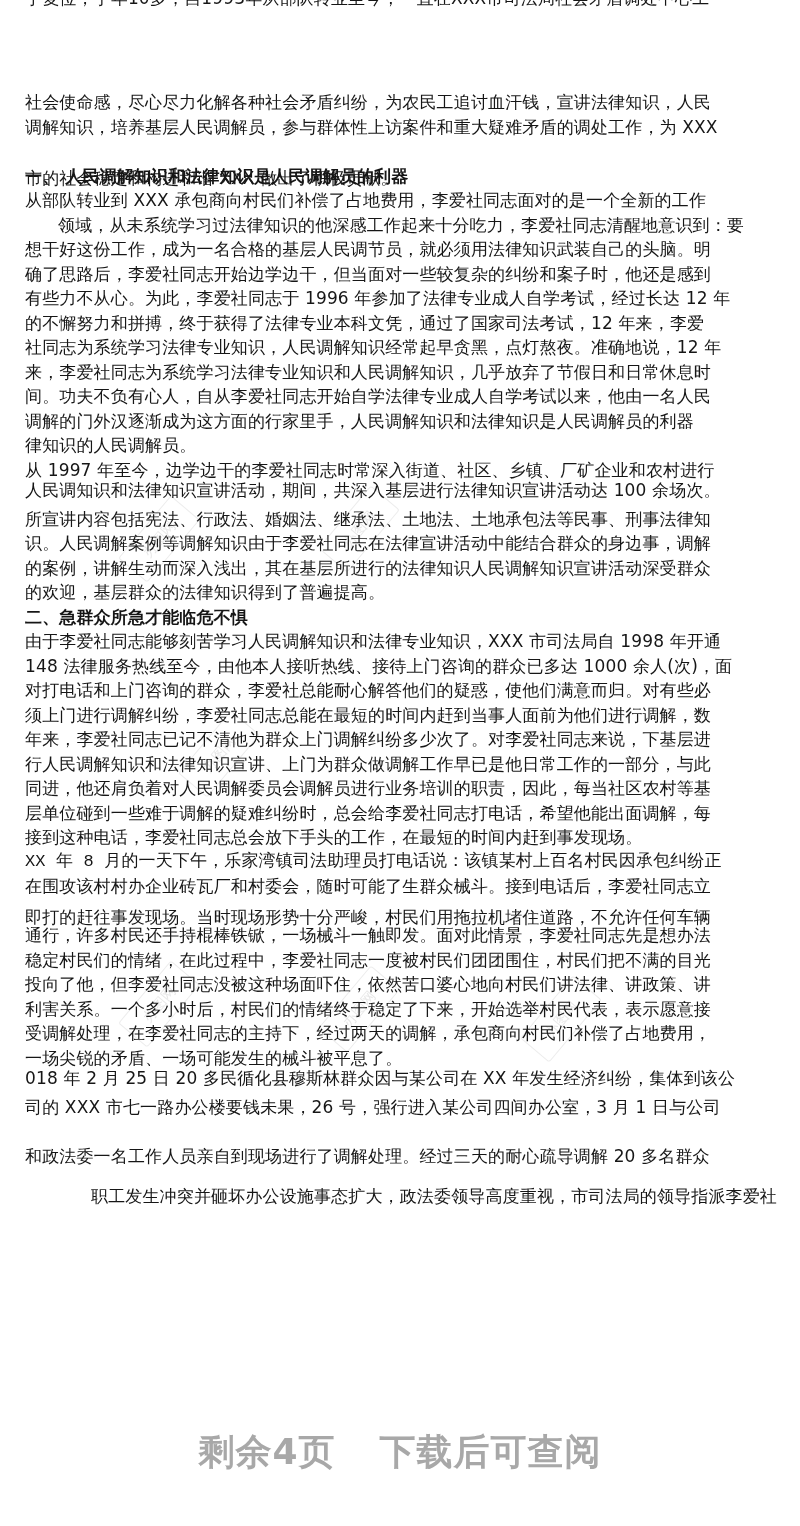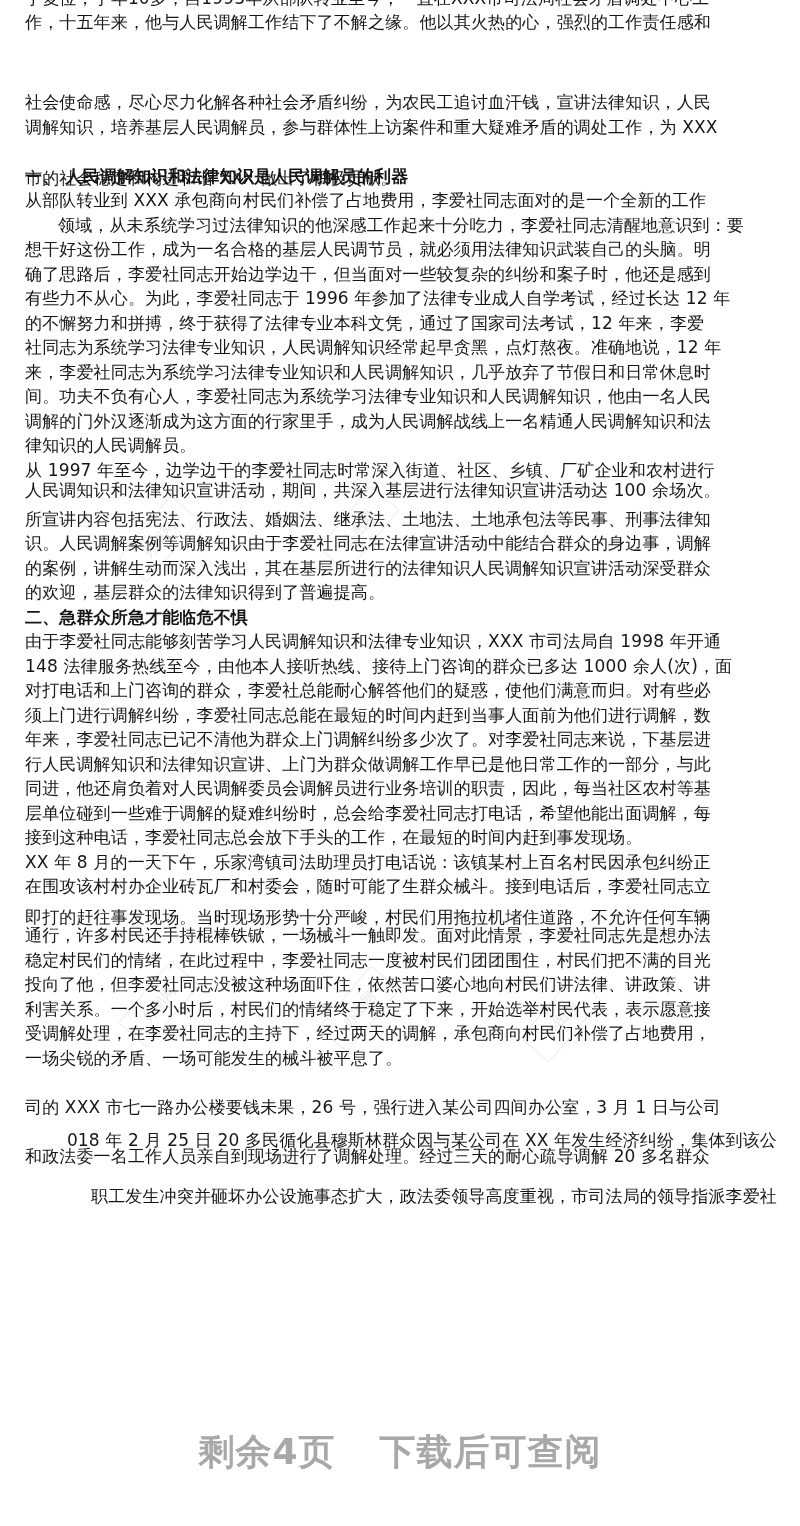--- a/index.html
+++ b/index.html
@@ -17,21 +17,20 @@
           font-family: "DejaVu Sans", sans-serif; }
   .more span { display: inline-block; }
   .more .gap { width: 44px; }
 </style>
 </head>
 <body>
 
 <div class="page">
 
   <div class="line" style="top:-14px;">于复位，于年10多，自1993年从部队转业至今，一直在XXX市司法局社会矛盾调处中心工</div>
-  <div class="line" style="top:10px;">作，十五年来，他与人民调解工作结下了不解之缘。他以其火热的心，强烈的工作责任感和</div>
 
   <div class="wm" style="left:118px; top:520px;">办图网</div>
   <div class="wm" style="left:318px; top:510px;">办图网</div>
   <div class="wm" style="left:178px; top:735px;">办图网</div>
   <div class="wm" style="left:318px; top:990px;">办图网</div>
   <div class="wm" style="left:118px; top:985px;">办图网</div>
   <div class="wm" style="left:520px; top:1000px;">办图网</div>
 
   <div id="lines">
       <div class="line" style="top: 90px;">社会使命感，尽心尽力化解各种社会矛盾纠纷，为农民工追讨血汗钱，宣讲法律知识，人民</div>
@@ -39,49 +38,49 @@
       <div class="line" style="top: 139px; margin-top: 27px;">市的社会稳定和构进和谐 XXX 做出了积极贡献。</div>
       <div class="line heading" style="top: 164px;">一、  人民调解知识和法律知识是人民调解员的利器</div>
       <div class="line" style="top: 188px;">从部队转业到 XXX 承包商向村民们补偿了占地费用，李爱社同志面对的是一个全新的工作</div>
       <div class="line" style="top: 213px; text-align: center;">领域，从未系统学习过法律知识的他深感工作起来十分吃力，李爱社同志清醒地意识到：要</div>
       <div class="line" style="top: 237px;">想干好这份工作，成为一名合格的基层人民调节员，就必须用法律知识武装自己的头脑。明</div>
       <div class="line" style="top: 262px;">确了思路后，李爱社同志开始边学边干，但当面对一些较复杂的纠纷和案子时，他还是感到</div>
       <div class="line" style="top: 286px;">有些力不从心。为此，李爱社同志于 1996 年参加了法律专业成人自学考试，经过长达 12 年</div>
       <div class="line" style="top: 311px;">的不懈努力和拼搏，终于获得了法律专业本科文凭，通过了国家司法考试，12 年来，李爱</div>
       <div class="line" style="top: 335px;">社同志为系统学习法律专业知识，人民调解知识经常起早贪黑，点灯熬夜。准确地说，12 年</div>
       <div class="line" style="top: 360px;">来，李爱社同志为系统学习法律专业知识和人民调解知识，几乎放弃了节假日和日常休息时</div>
-      <div class="line" style="top: 384px;">间。功夫不负有心人，李爱社同志为系统学习法律专业知识和人民调解知识，他由一名人民</div>
-      <div class="line" style="top: 409px;">调解的门外汉逐渐成为这方面的行家里手，成为人民调解战线上一名精通人民调解知识和法</div>
+      <div class="line" style="top: 384px;">间。功夫不负有心人，自从李爱社同志开始自学法律专业成人自学考试以来，他由一名人民</div>
+      <div class="line" style="top: 409px;">调解的门外汉逐渐成为这方面的行家里手，人民调解知识和法律知识是人民调解员的利器</div>
       <div class="line" style="top: 433px;">律知识的人民调解员。</div>
       <div class="line" style="top: 458px;">从 1997 年至今，边学边干的李爱社同志时常深入街道、社区、乡镇、厂矿企业和农村进行</div>
       <div class="line" style="top: 478px;">人民调知识和法律知识宣讲活动，期间，共深入基层进行法律知识宣讲活动达 100 余场次。</div>
       <div class="line" style="top: 507px;">所宣讲内容包括宪法、行政法、婚姻法、继承法、土地法、土地承包法等民事、刑事法律知</div>
       <div class="line" style="top: 531px;">识。人民调解案例等调解知识由于李爱社同志在法律宣讲活动中能结合群众的身边事，调解</div>
       <div class="line" style="top: 556px;">的案例，讲解生动而深入浅出，其在基层所进行的法律知识人民调解知识宣讲活动深受群众</div>
       <div class="line" style="top: 580px;">的欢迎，基层群众的法律知识得到了普遍提高。</div>
       <div class="line heading" style="top: 605px;">二、急群众所急才能临危不惧</div>
       <div class="line" style="top: 629px;">由于李爱社同志能够刻苦学习人民调解知识和法律专业知识，XXX 市司法局自 1998 年开通</div>
       <div class="line" style="top: 654px;">148 法律服务热线至今，由他本人接听热线、接待上门咨询的群众已多达 1000 余人(次)，面</div>
       <div class="line" style="top: 678px;">对打电话和上门咨询的群众，李爱社总能耐心解答他们的疑惑，使他们满意而归。对有些必</div>
       <div class="line" style="top: 703px;">须上门进行调解纠纷，李爱社同志总能在最短的时间内赶到当事人面前为他们进行调解，数</div>
       <div class="line" style="top: 727px;">年来，李爱社同志已记不清他为群众上门调解纠纷多少次了。对李爱社同志来说，下基层进</div>
       <div class="line" style="top: 752px;">行人民调解知识和法律知识宣讲、上门为群众做调解工作早已是他日常工作的一部分，与此</div>
       <div class="line" style="top: 776px;">同进，他还肩负着对人民调解委员会调解员进行业务培训的职责，因此，每当社区农村等基</div>
       <div class="line" style="top: 801px;">层单位碰到一些难于调解的疑难纠纷时，总会给李爱社同志打电话，希望他能出面调解，每</div>
       <div class="line" style="top: 825px;">接到这种电话，李爱社同志总会放下手头的工作，在最短的时间内赶到事发现场。</div>
-      <div class="line" style="top: 850px;">XX 年 8 月的一天下午，乐家湾镇司法助理员打电话说：该镇某村上百名村民因承包纠纷正</div>
+      <div class="line" style="top: 850px; font-family: Liberation Mono, monospace;">XX 年 8 月的一天下午，乐家湾镇司法助理员打电话说：该镇某村上百名村民因承包纠纷正</div>
       <div class="line" style="top: 874px;">在围攻该村村办企业砖瓦厂和村委会，随时可能了生群众械斗。接到电话后，李爱社同志立</div>
       <div class="line" style="top: 905px;">即打的赶往事发现场。当时现场形势十分严峻，村民们用拖拉机堵住道路，不允许任何车辆</div>
       <div class="line" style="top: 923px;">通行，许多村民还手持棍棒铁锨，一场械斗一触即发。面对此情景，李爱社同志先是想办法</div>
       <div class="line" style="top: 948px;">稳定村民们的情绪，在此过程中，李爱社同志一度被村民们团团围住，村民们把不满的目光</div>
       <div class="line" style="top: 972px;">投向了他，但李爱社同志没被这种场面吓住，依然苦口婆心地向村民们讲法律、讲政策、讲</div>
       <div class="line" style="top: 997px;">利害关系。一个多小时后，村民们的情绪终于稳定了下来，开始选举村民代表，表示愿意接</div>
       <div class="line" style="top: 1021px;">受调解处理，在李爱社同志的主持下，经过两天的调解，承包商向村民们补偿了占地费用，</div>
       <div class="line" style="top: 1046px;">一场尖锐的矛盾、一场可能发生的械斗被平息了。</div>
-      <div class="line" style="top: 1128px; text-align: right;">018 年 2 月 25 日 20 多民循化县穆斯林群众因与某公司在 XX 年发生经济纠纷，集体到该公</div>
+      <div class="line" style="top: 1066px;">018 年 2 月 25 日 20 多民循化县穆斯林群众因与某公司在 XX 年发生经济纠纷，集体到该公</div>
       <div class="line" style="top: 1095px;">司的 XXX 市七一路办公楼要钱未果，26 号，强行进入某公司四间办公室，3 月 1 日与公司</div>
       <div class="line" style="top: 1184px; text-align: right;">职工发生冲突并砸坏办公设施事态扩大，政法委领导高度重视，市司法局的领导指派李爱社</div>
       <div class="line" style="top: 1144px;">和政法委一名工作人员亲自到现场进行了调解处理。经过三天的耐心疏导调解 20 多名群众</div>
     </div>
 
   <div class="more">
     <span>剩余4页</span><span class="gap"></span><span>下载后可查阅</span>
   </div>
 </div>
 

